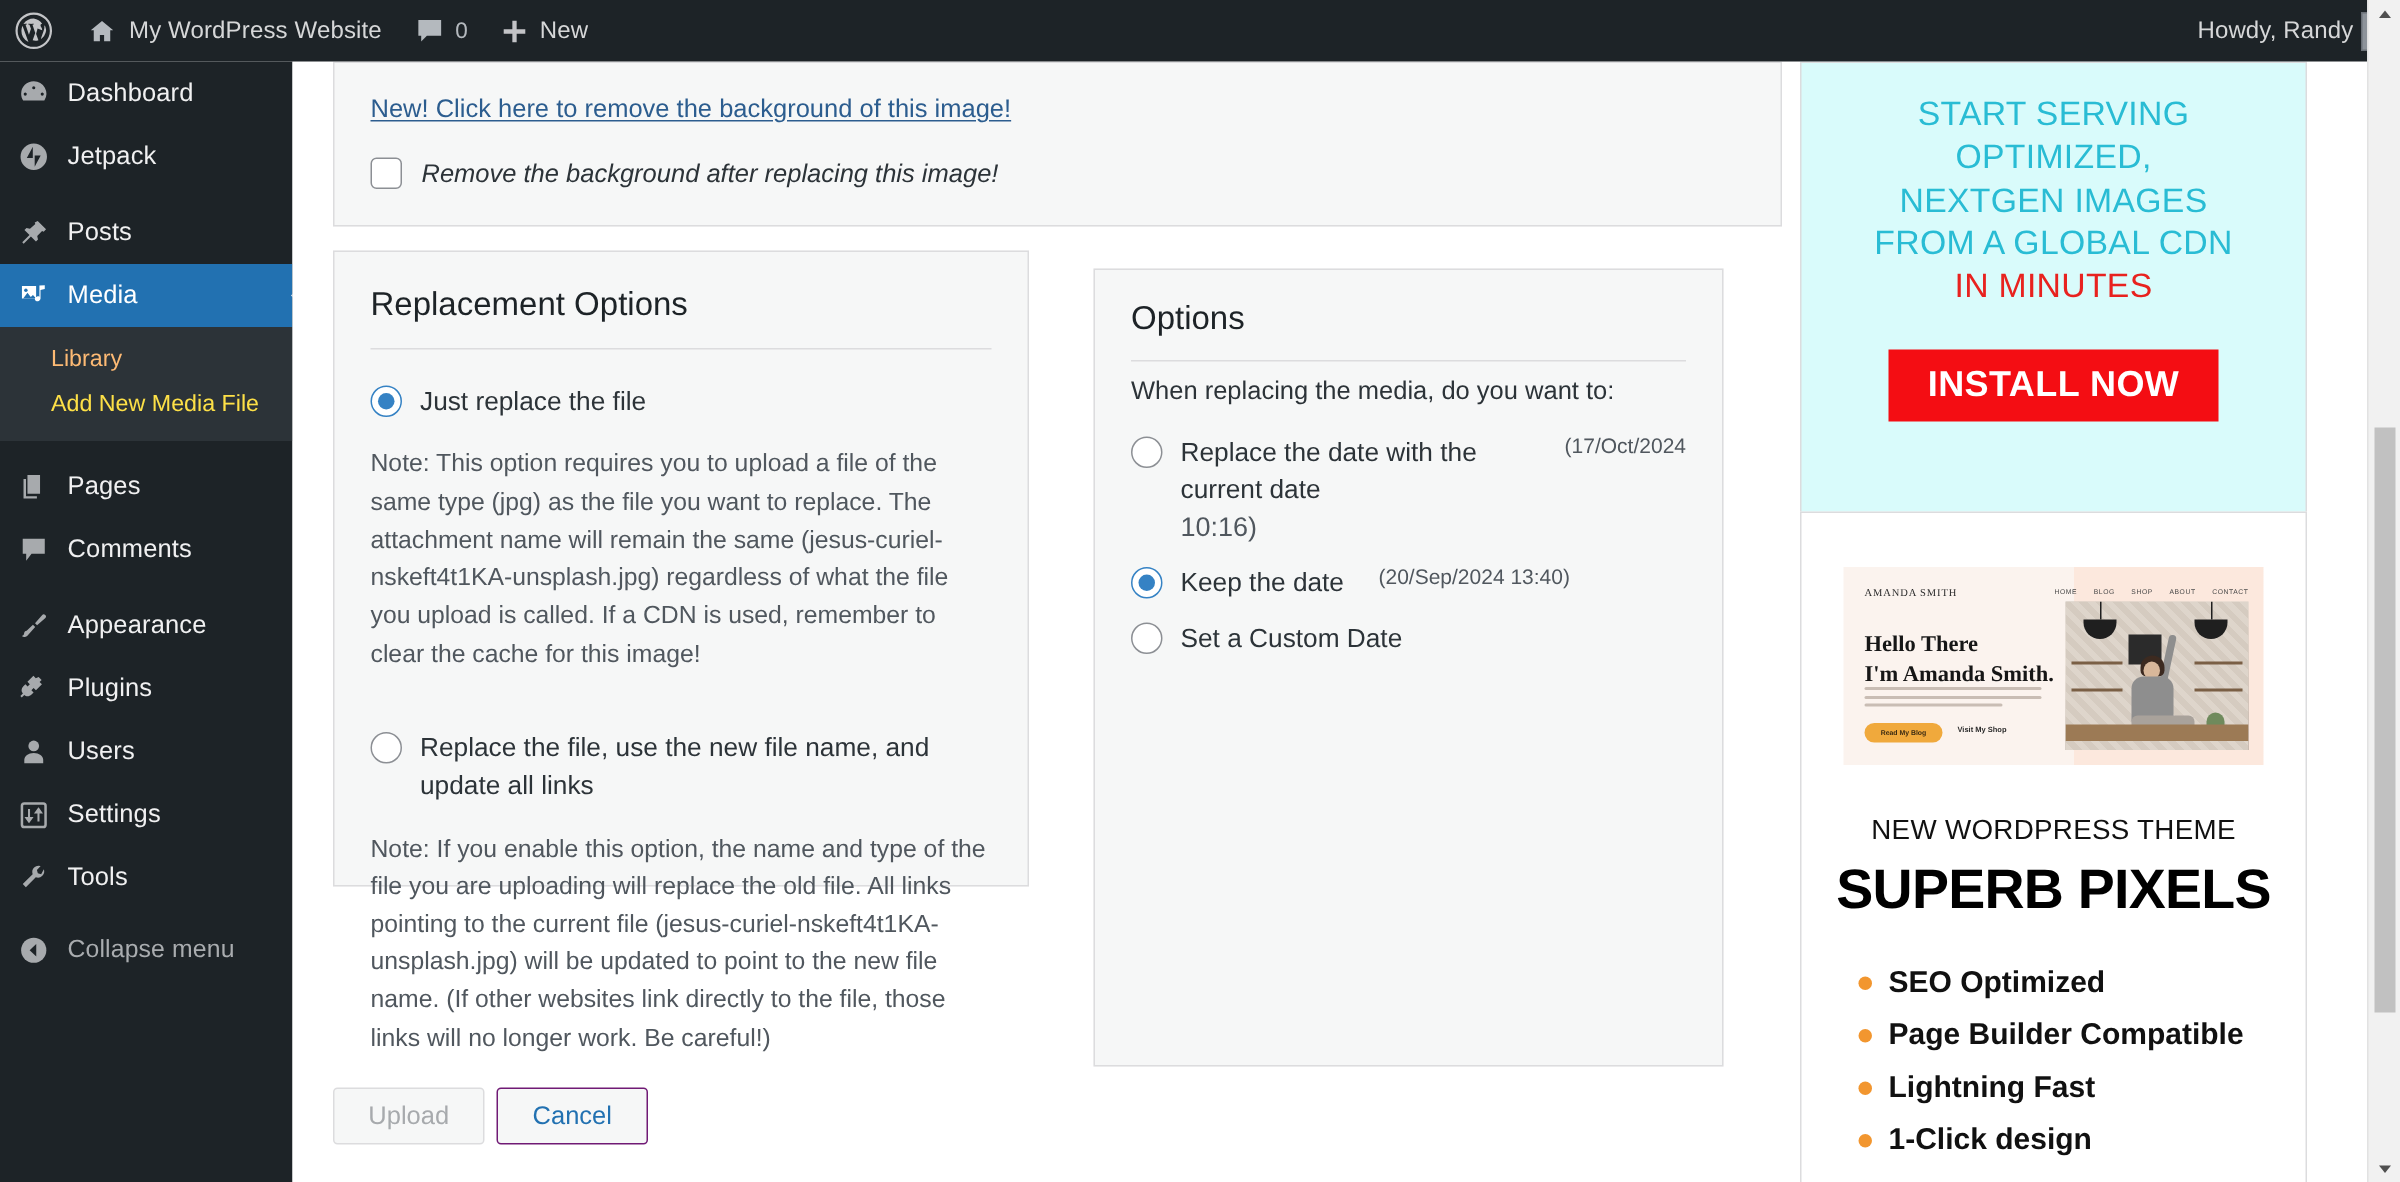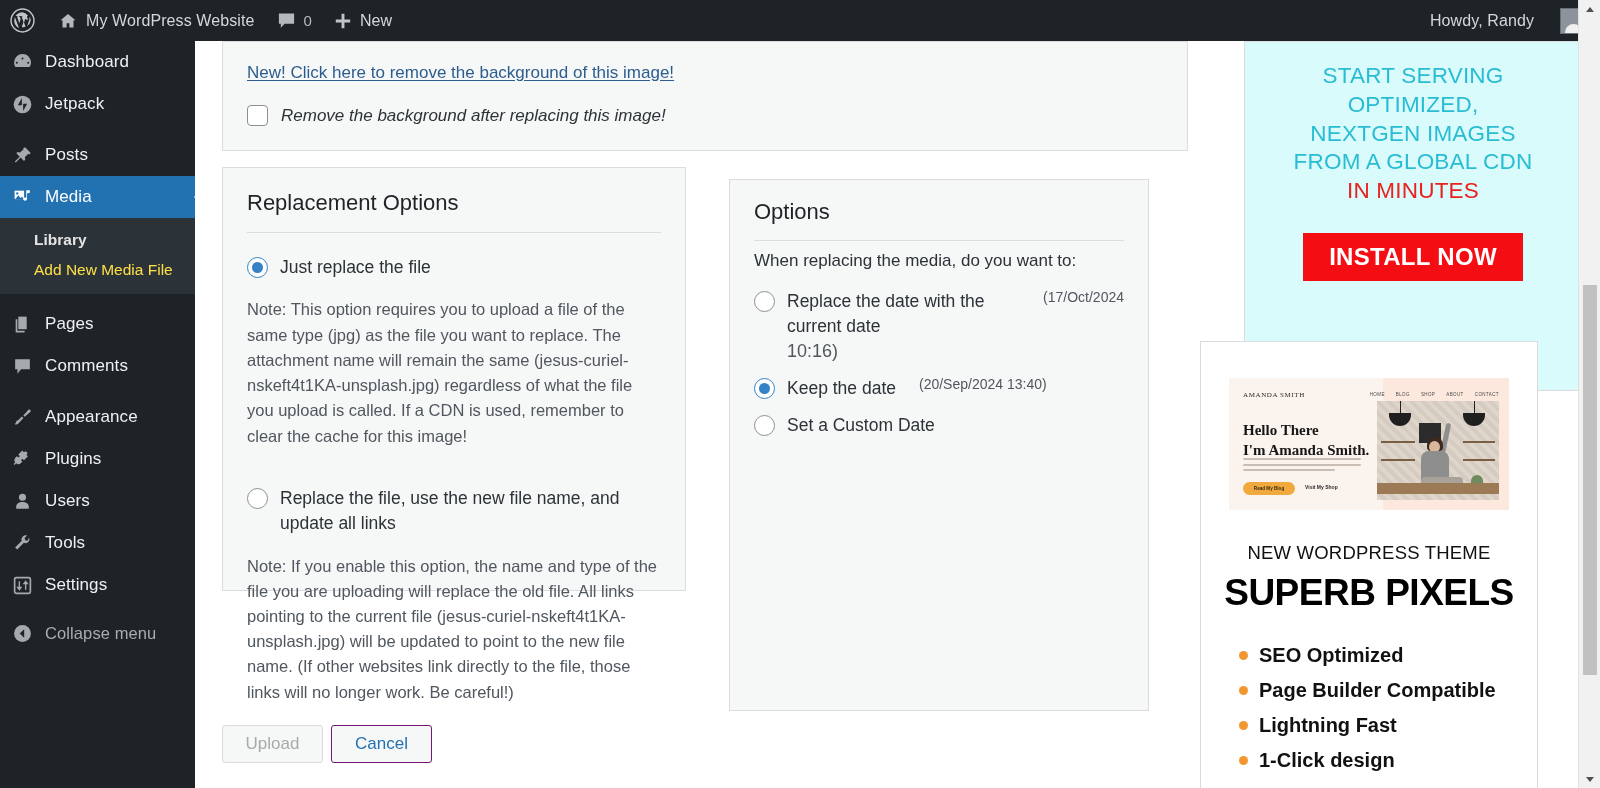--- a/index.html
+++ b/index.html
@@ -13,21 +13,21 @@
   
   #adminbar {
     position: absolute; top: 0; left: 0;
     width: 1600px; height: 41px;
     background: #1d2327; color: #c3c4c7;
     display: flex; 
     font-size: 16px; z-index: 50;
   }
   .ab-item { display: flex; align-items: center; gap: 8px; padding: 0 11px; height: 41px; color: #c3c4c7; }
   .ab-logo { padding-left: 10px; padding-right: 12px; }
-  .ab-right { margin-left: auto; display: flex; align-items: center; padding-right: 14px; gap: 26px; }
+  .ab-right { margin-left: auto; display: flex; align-items: center; padding-right: 0; gap: 5px; }
   .wp-logo-svg { width: 25px; height: 25px; display: block; }
   .home-ico { width: 20px; height: 20px; display: block; }
   .comment-ico { width: 19px; height: 18px; display: block; }
   .plus-ico { width: 18px; height: 18px; display: block; }
   .ab-text { font-size: 16px; letter-spacing: .1px; color: #d6d7d8; }
   .ab-count { font-size: 15px; color: #b4b9be; }
   .avatar-box {
     width: 26px; height: 26px; background: #8d939a;
     border: 1px solid #6a7077; display: flex; align-items: flex-end; justify-content: center;
     overflow: hidden;
@@ -50,21 +50,21 @@
   }
   .menu-item .mlabel { font-size: 17px; letter-spacing: .1px; }
   .menu-item.current { background: #2271b1; color: #fff; }
   .menu-item.current::after {
     content: ""; position: absolute; right: -8px; top: 50%;
     margin-top: -9px; border: 9px solid transparent; border-right-color: #f0f0f1;
   }
   .menu-spacer { height: 9px; }
   .submenu { background: #2c3338; padding: 7px 0 9px 0; }
   .submenu .sub-item { padding: 6px 0 6px 34px; font-size: 15.5px; color: #fde047; }
-  .submenu .sub-item.current { color: #e5e5e5; font-weight: 700; }
+  .submenu .sub-item.current { color: #fdba74; font-weight: 400; }
   .menu-ico { width: 21px; height: 21px; flex: 0 0 21px; display: block; fill: #a7aaad; }
   .menu-item.current .menu-ico { fill: #ffffff; }
   .collapse { color: #a9acaf; margin-top: 6px; }
   .collapse .mlabel { font-size: 16.5px; }
 
   
   #wpbody {
     position: absolute; top: 41px; left: 195px;
     width: 1383px; height: 747px;
     background: #ffffff;
@@ -140,21 +140,21 @@
   }
   .btn-disabled { border: 1px solid #dcdcde; color: #a7aaad; }
   .btn-secondary { border: 1px solid #701a75; color: #2271b1; background: #f6f7f7; }
 
   
   #ad-col { position: absolute; left: 1005px; top: 0; width: 340px; }
 
   #ad-cdn {
     position: absolute; left: 0; top: 0; width: 338px; height: 350px;
     background: #d9fbfb; border: 1px solid #dcdcde;
-    display: flex; flex-direction: column; align-items: center; margin-left: 44px;
+    display: flex; flex-direction: column; align-items: center;
   }
   .cdn-head {
     margin-top: 20px; text-align: center; color: #29bcd4;
     font-size: 22.5px; line-height: 1.28; font-weight: 400; letter-spacing: .2px;
   }
   .cdn-red { color: #e8221f; display: block; }
   .cdn-btn {
     margin-top: 27px; background: #f40d13; color: #fff;
     font-size: 24px; font-weight: bold; letter-spacing: .3px;
     padding: 12px 26px; line-height: 1;
@@ -350,31 +350,31 @@
   <div class="menu-item">
     <svg class="menu-ico" viewBox="0 0 20 20">
       <circle cx="10" cy="6" r="3.4"></circle>
       <path d="M10 10.4c-3.4 0-6 2-6 4.4v2.2h12v-2.2c0-2.4-2.6-4.4-6-4.4z"></path>
     </svg>
     <span class="mlabel">Users</span>
   </div>
 
   <div class="menu-item">
     <svg class="menu-ico" viewBox="0 0 20 20">
-      <path d="M16.4 4.3a4 4 0 0 1-5.1 5.1L5 15.7 3 13.7l6.3-6.3a4 4 0 0 1 5.1-5.1L12 4.7l.6 2.1 2.1.6z"></path>
-    </svg>
-    <span class="mlabel">Tools</span>
-  </div>
-
-  <div class="menu-item">
-    <svg class="menu-ico" viewBox="0 0 20 20">
       <rect x="2.5" y="2.5" width="15" height="15" rx="1.5" fill="none" stroke="#a7aaad" stroke-width="1.6"></rect>
       <path d="M7 6v8M7 14l-1.6-2.2h3.2zM13 14V6M13 6l1.6 2.2h-3.2z" stroke="#a7aaad" stroke-width="1.3" fill="#a7aaad"></path>
     </svg>
     <span class="mlabel">Settings</span>
+  </div>
+
+  <div class="menu-item">
+    <svg class="menu-ico" viewBox="0 0 20 20">
+      <path d="M16.4 4.3a4 4 0 0 1-5.1 5.1L5 15.7 3 13.7l6.3-6.3a4 4 0 0 1 5.1-5.1L12 4.7l.6 2.1 2.1.6z"></path>
+    </svg>
+    <span class="mlabel">Tools</span>
   </div>
 
   <div class="menu-item collapse">
     <svg class="menu-ico" viewBox="0 0 20 20">
       <circle cx="10" cy="10" r="8"></circle>
       <path d="M11.6 6 7.4 10l4.2 4z" fill="#1d2327"></path>
     </svg>
     <span class="mlabel">Collapse menu</span>
   </div>
 </div>

